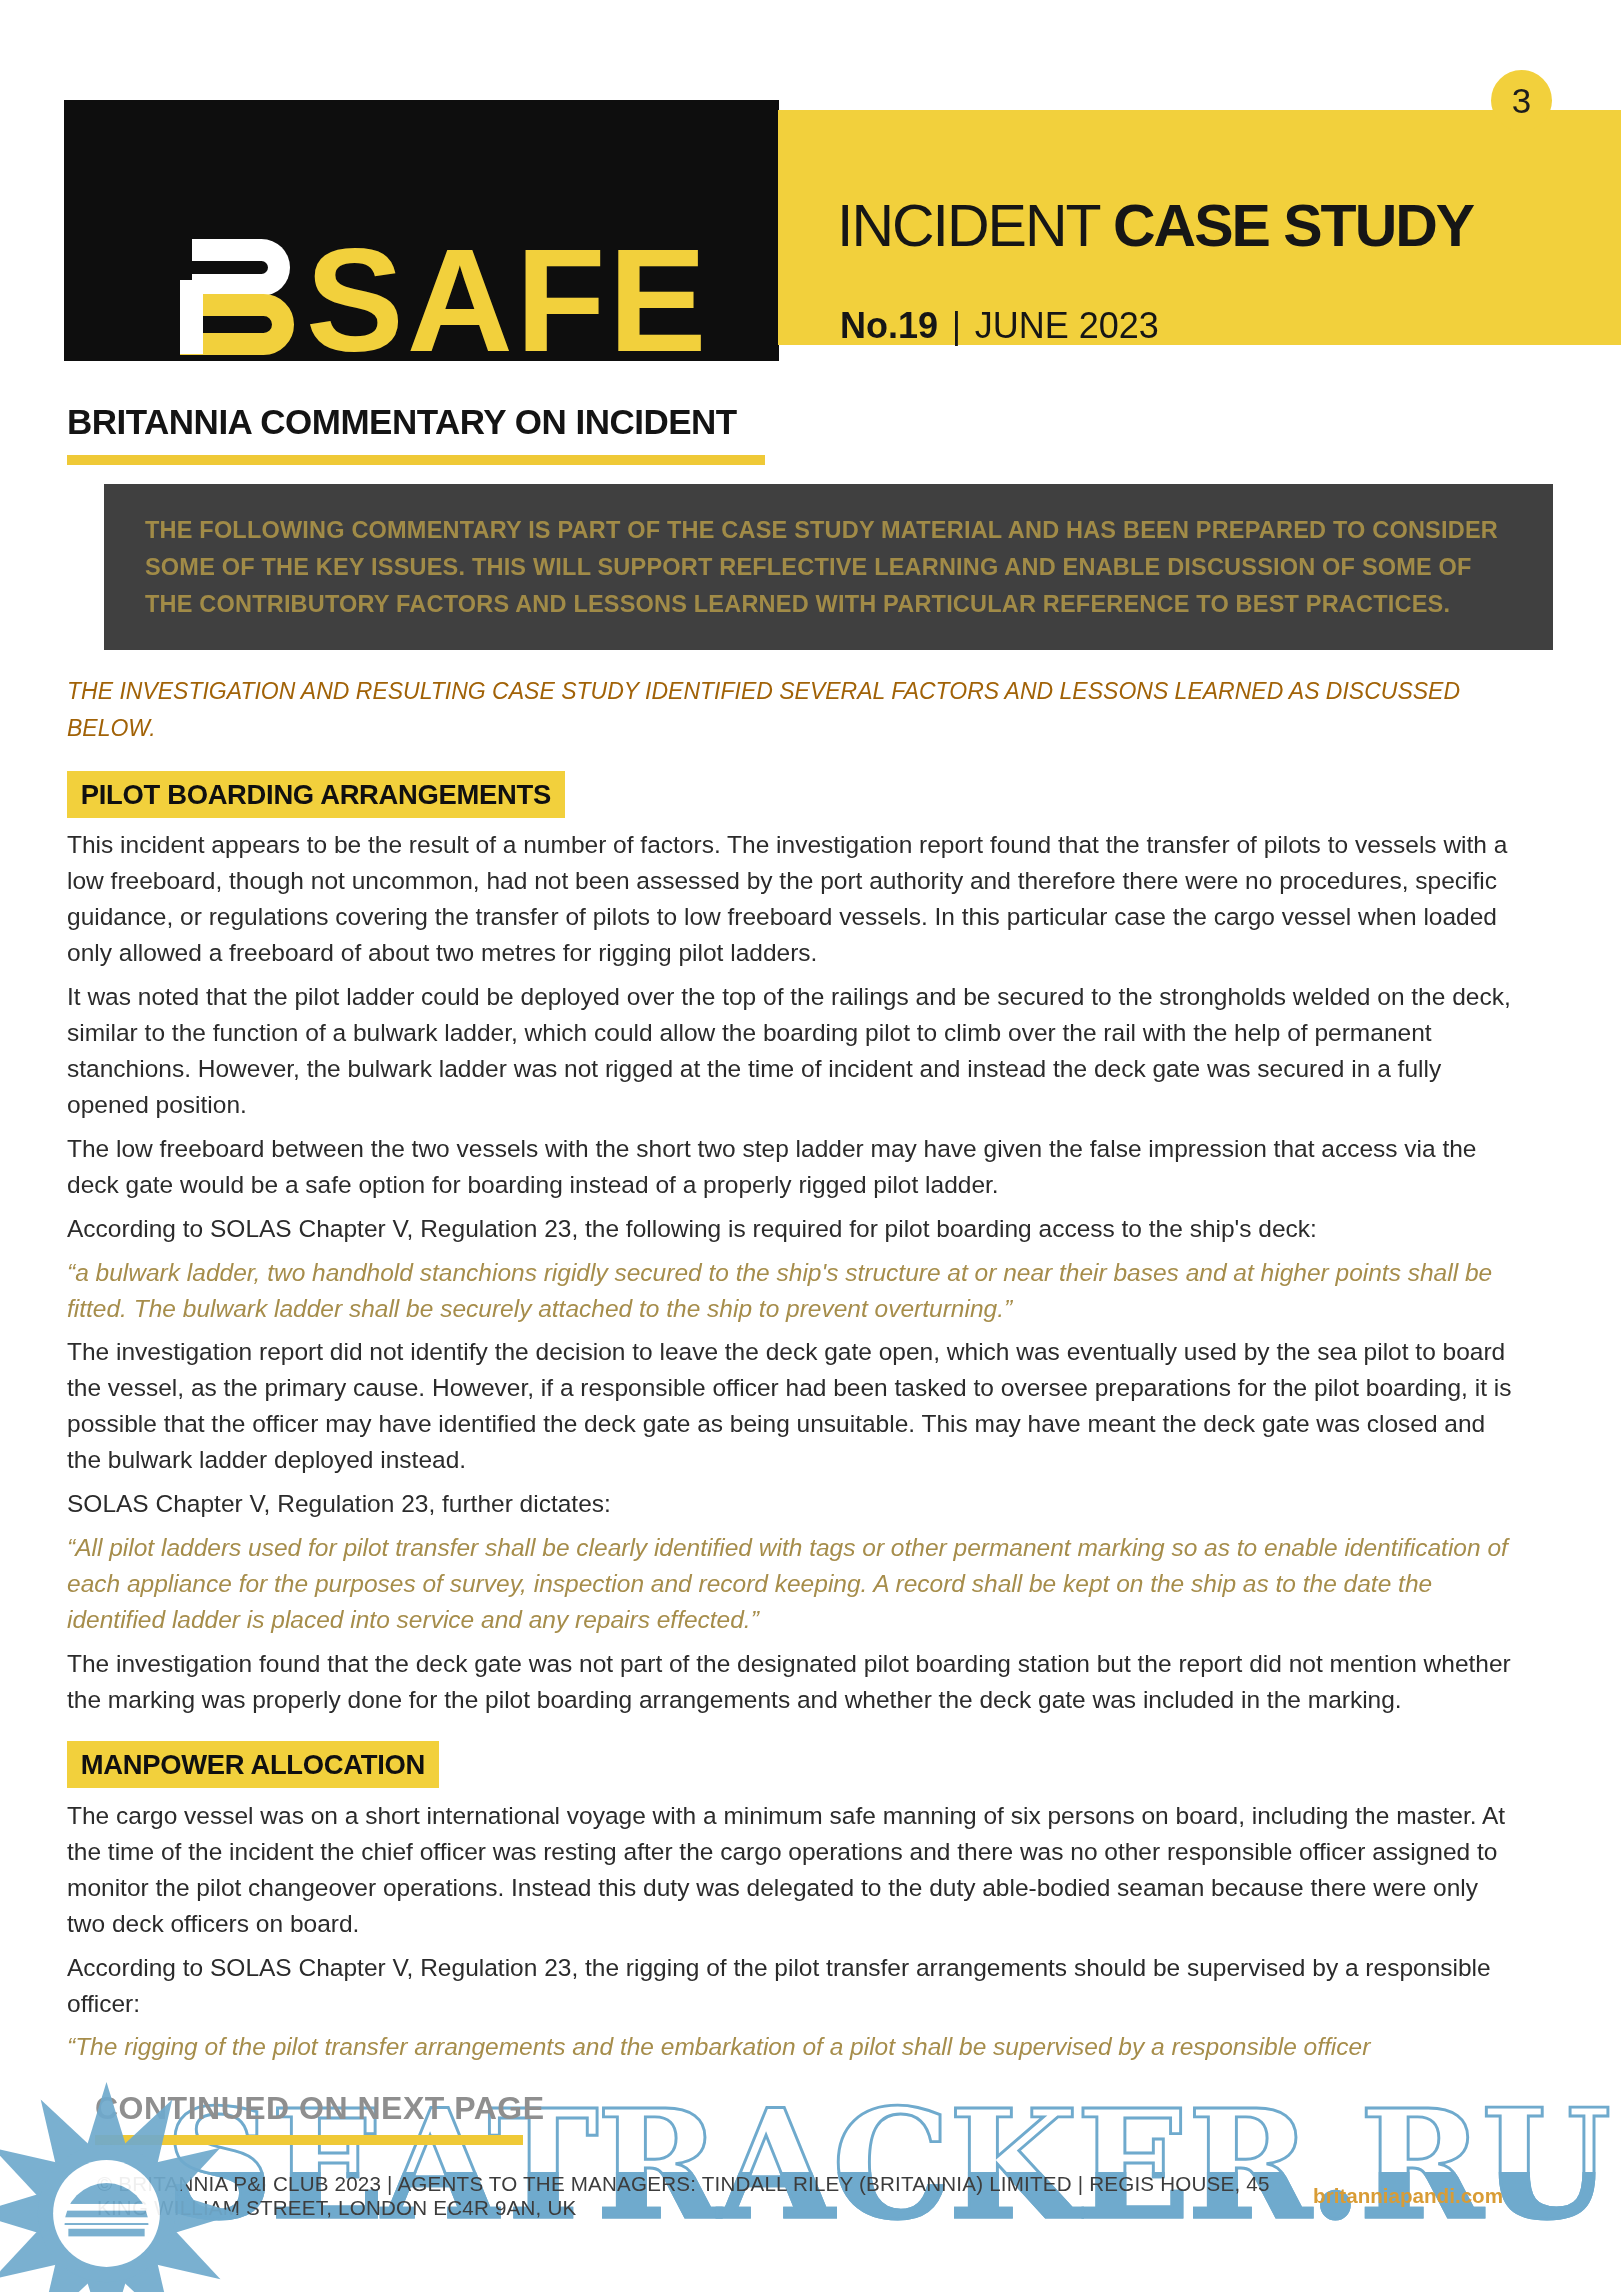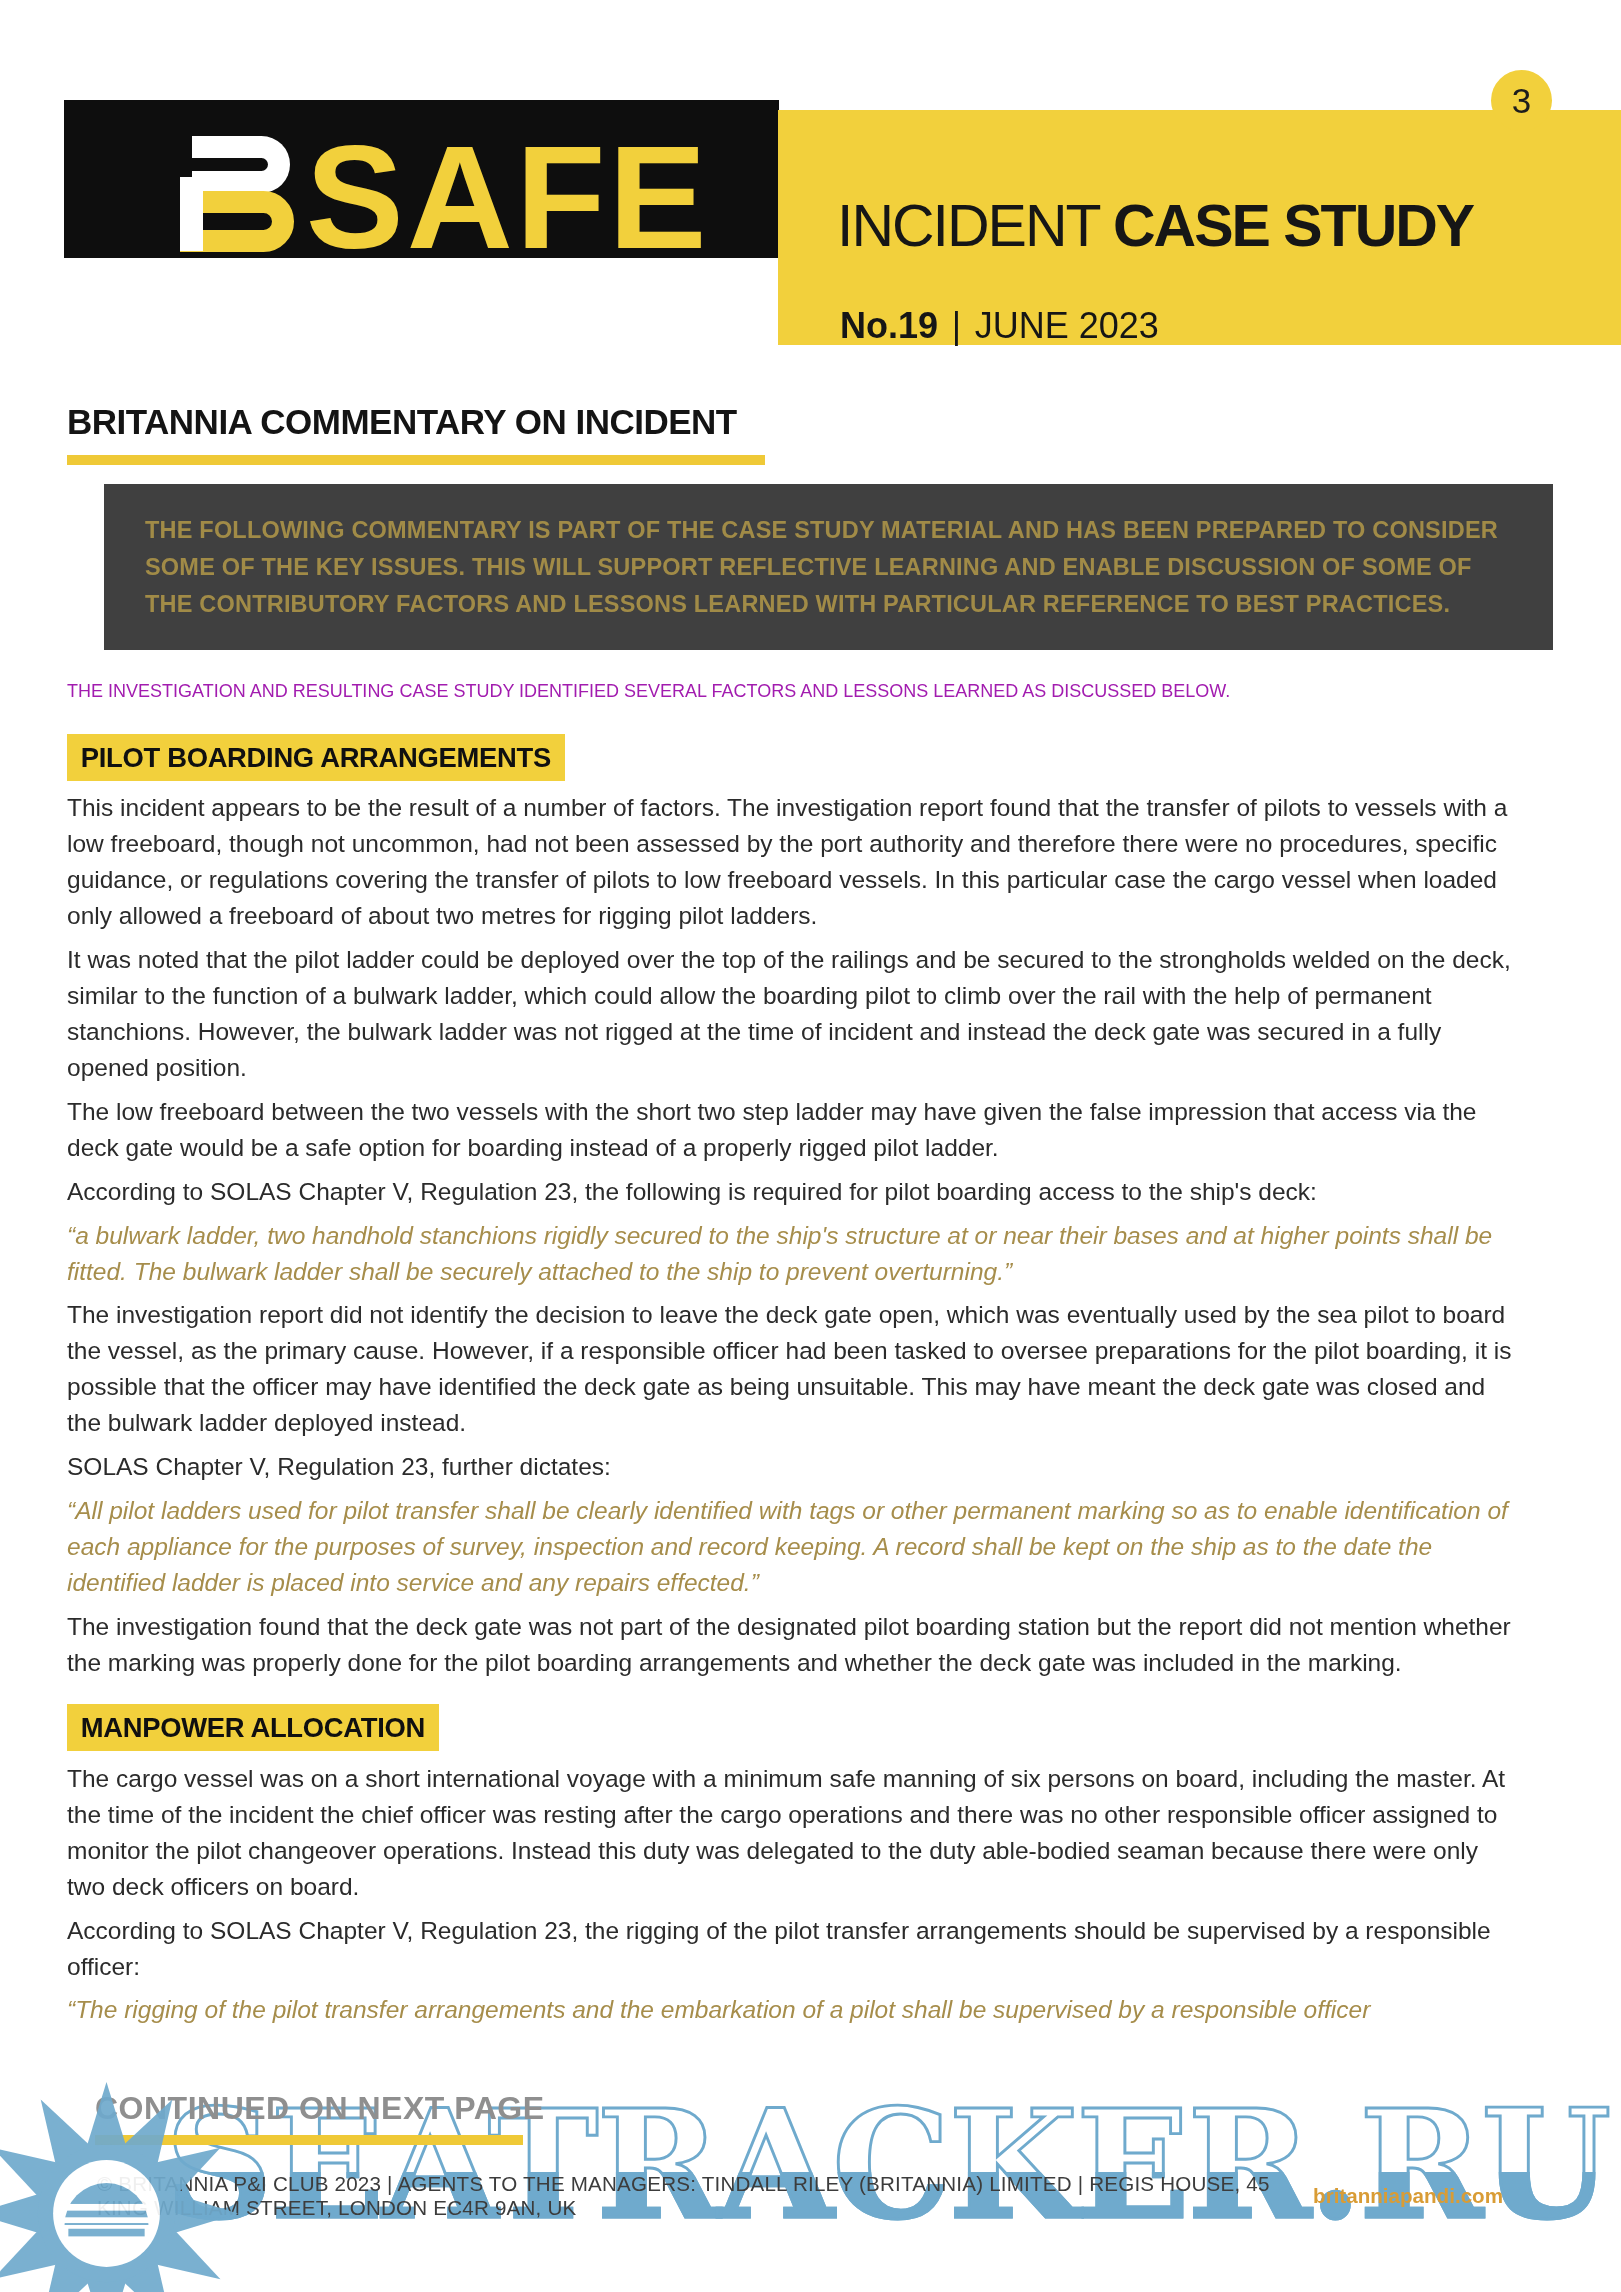--- a/index.html
+++ b/index.html
@@ -6,21 +6,21 @@
   html,body { background:#e8e8e8; }
   body { font-family:"Liberation Sans", sans-serif; }
   .page {
     position:relative; width:1621px; height:2293px; margin:0 auto;
     background:#ffffff; overflow:hidden;
     --yellow:#F2D03C; --gold-bar:#EFC937; --olive:#A18B47; --quote:#A68D4B;
     --ink:#2b2b2b; --wmblue:#6FAACD;
   }
 
   
-  .black-box { position:absolute; left:64px; top:100px; width:715px; height:158px; background:#0e0e0e; }
+  .black-box { position:absolute; left:64px; top:100px; width:715px; height:261px; background:#0e0e0e; }
   .yellow-box { position:absolute; left:778px; top:110px; width:853px; height:235px; background:var(--yellow); }
   .page-circle {
     position:absolute; left:1491px; top:70px; width:61px; height:61px; border-radius:50%;
     background:var(--yellow); display:flex; align-items:center; justify-content:center;
     font-size:35px; color:#1d1d1d; z-index:2;
   }
   .logo-row { position:absolute; left:116px; bottom:5.9px; display:flex; align-items:flex-end; }
   .b-glyph { position:relative; width:114px; height:116px; margin-right:11.8px; }
   .b-top  { position:absolute; left:11.8px; right:3.9px; top:0; height:57px; border:22.5px solid #ffffff; border-left:0; border-radius:0 29px 29px 0; }
   .b-bot  { position:absolute; left:0; bottom:0; width:114px; height:61px; border:22.5px solid var(--yellow); border-radius:0 31px 31px 0; }
@@ -36,21 +36,21 @@
   .hdr-sub .pipe { font-weight:300; margin:0 13.7px; color:#161616; }
 
   
   main { position:relative; padding:400px 107px 0 67px; }
   h1 { font-size:35px; line-height:43px; font-weight:700; letter-spacing:-0.5px; color:#141414; }
   .h-bar { width:698px; height:9.8px; background:var(--gold-bar); margin-top:11.8px; }
   .commentary {
     margin:19.6px -39px 0 37px; padding:27.4px 41px; background:#404040;
     color:var(--olive); font-weight:700; font-size:23.5px; line-height:37px; letter-spacing:0.2px;
   }
-  .intro { margin-top:23.5px; font-size:18px; line-height:37px; color:#a21caf; }
+  .intro { margin-top:23.5px; font-size:23px; line-height:37px; color:#a16207;font-style:italic; }
   .sec-title {
     display:inline-block; background:var(--yellow); color:#101010;
     padding:7.8px 13.7px 6.9px; font-weight:700; font-size:27.4px; letter-spacing:-0.3px;
     margin:15.7px 0 9.8px;
   }
   main p { font-size:24.5px; line-height:36px; color:var(--ink); margin:0 0 7.8px; }
   main p.quote { color:var(--quote); font-style:italic; font-weight:500; }
 
   
   .continued-wrap { position:absolute; left:95px; top:2090px; z-index:3; }

